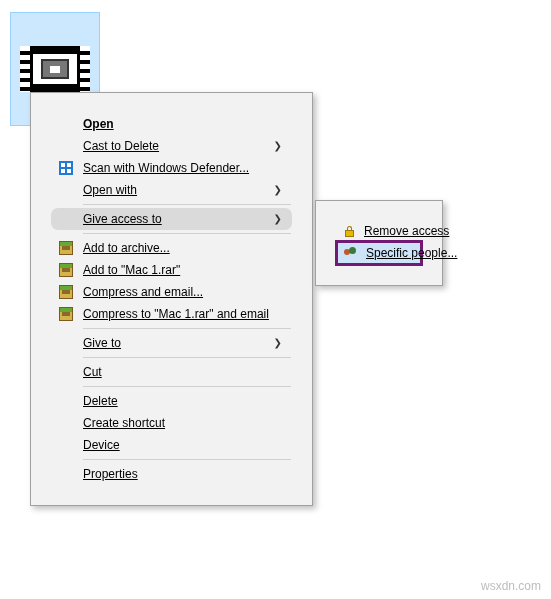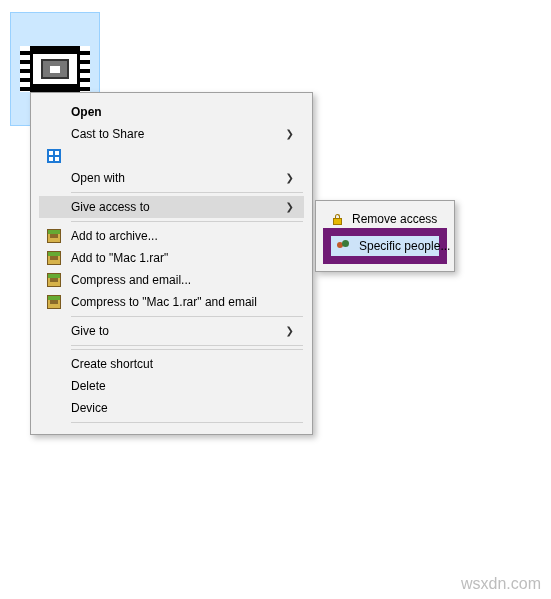--- a/index.html
+++ b/index.html
@@ -68,44 +68,45 @@
     width: 10px;
     height: 7px;
     background: #fff;
   }
 
   .context-menu {
     position: absolute;
     background: #f2f2f2;
     border: 1px solid #a0a0a0;
     box-shadow: 3px 3px 6px rgba(0,0,0,0.25);
-    padding: 8px;
+    padding: 20px;
     box-sizing: border-box;
+    text-decoration: underline;
   }
   .main-menu {
     top: 92px;
     left: 30px;
     width: 283px;
   }
   .sub-menu {
     top: 200px;
     left: 315px;
-    width: 140px;
+    width: 128px;
   }
 
   .menu-item {
     display: flex;
     align-items: center;
     height: 22px;
     padding: 0 28px 0 32px;
     position: relative;
     white-space: nowrap;
   }
   .menu-item.bold { font-weight: 600; }
-  .menu-item.hover { background: #dadada; }
+  .menu-item.hover { background: #dadada; border-radius: 7px; }
   .menu-item .arrow {
     position: absolute;
     right: 10px;
     font-size: 10px;
     color: #333;
     line-height: 1;
   }
   .menu-sep {
     height: 1px;
     margin: 3px 1px 3px 32px;
@@ -122,21 +123,21 @@
     font-size: 13px;
   }
 
   .sub-menu .menu-item {
     padding: 0 10px 0 28px;
     height: 20px;
   }
   .sub-menu .menu-icon { left: 5px; width: 16px; height: 16px; }
 
   .highlight-box {
-    border: 8px solid #701a75;
+    border: 3px solid #701a75;
     margin: -1px;
     padding: 0;
   }
   .highlight-box .menu-item {
     background: #cde3f8;
   }
 
   
   .ic-defender {
     width:14px;height:14px;border:2px solid #1e7ad6;box-sizing:border-box;
@@ -164,21 +165,21 @@
   .ic-people {
     width:15px;height:13px;position:relative;
   }
   .ic-people::before{content:"";position:absolute;left:0;top:2px;width:6px;height:6px;border-radius:50%;background:#c05a2a;}
   .ic-people::after{content:"";position:absolute;left:5px;top:0;width:7px;height:7px;border-radius:50%;background:#3a7a3a;}
 
   .watermark {
     position: absolute;
     right: 10px;
     bottom: 6px;
-    font-size: 16px;
+    font-size: 12px;
     color: #bdbdbd;
     font-family: Arial, sans-serif;
   }
 </style>
 </head>
 <body>
 
 <div class="file-icon">
   <div class="film-strip">
     <div class="film-center">
@@ -188,27 +189,28 @@
       </div>
   </div>
 </div>
 
 <div class="context-menu main-menu">
 
   <div class="menu-item bold">
     <span>Open</span>
   </div>
   <div class="menu-item">
-    <span>Cast to Share</span>
+    <span>Cast to Delete</span>
     <span class="arrow">❯</span>
   </div>
   <div class="menu-item">
     <span class="menu-icon">
         <span class="ic-defender"></span>
       </span>
+    <span>Scan with Windows Defender...</span>
   </div>
   <div class="menu-item">
     <span>Open with</span>
     <span class="arrow">❯</span>
   </div>
 
   <div class="menu-sep"></div>
 
   <div class="menu-item hover">
     <span>Give access to</span>
@@ -244,35 +246,41 @@
 
   <div class="menu-sep"></div>
 
   <div class="menu-item">
     <span>Give to</span>
     <span class="arrow">❯</span>
   </div>
 
   <div class="menu-sep"></div>
 
-
-  <div class="menu-sep"></div>
-
+  <div class="menu-item">
+    <span>Cut</span>
+  </div>
+
+  <div class="menu-sep"></div>
+
+  <div class="menu-item">
+    <span>Delete</span>
+  </div>
   <div class="menu-item">
     <span>Create shortcut</span>
   </div>
   <div class="menu-item">
-    <span>Delete</span>
-  </div>
-  <div class="menu-item">
     <span>Device</span>
   </div>
 
   <div class="menu-sep"></div>
 
+  <div class="menu-item">
+    <span>Properties</span>
+  </div>
 </div>
 
 <div class="context-menu sub-menu">
   <div class="menu-item">
     <span class="menu-icon">
         <span class="ic-lock"></span>
       </span>
     <span>Remove access</span>
   </div>
   <div class="highlight-box">

